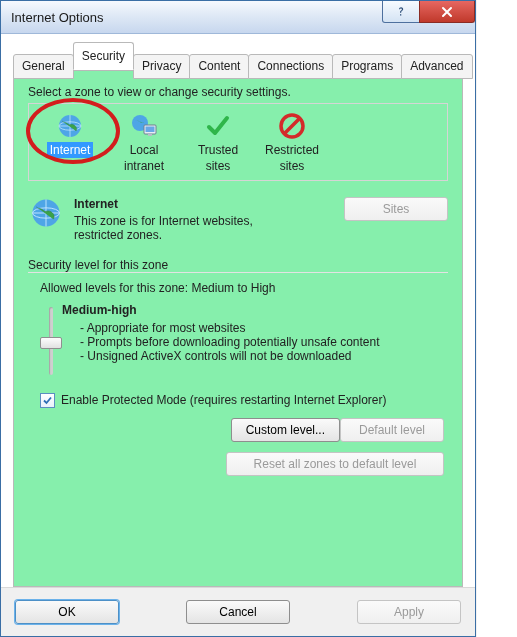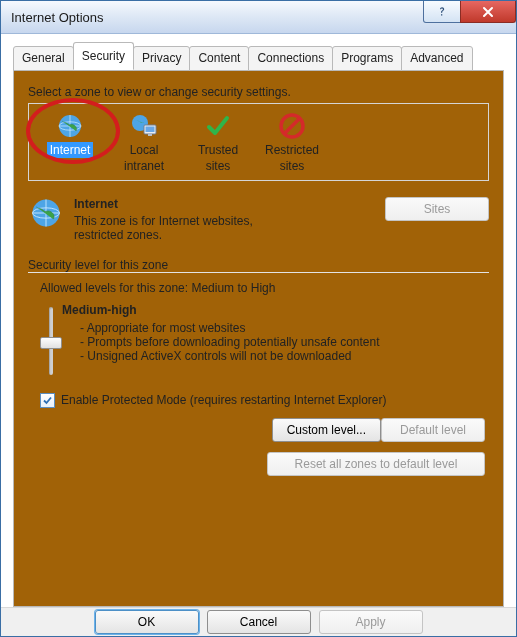--- a/index.html
+++ b/index.html
@@ -11,41 +11,41 @@
     --title-grad1:#f6f9fe;
     --title-grad2:#dfe9f6;
     --title-grad3:#c7d7ee;
     --close-red1:#e66761;
     --close-red2:#c0392b;
     --btn-grad1:#fafafa;
     --btn-grad2:#e4e4e4;
     --highlight:#3399ff;
   }
   html,body{margin:0;padding:0;font-family:"Segoe UI",Tahoma,sans-serif;font-size:12px;color:#222;background:#fff;}
-  .window{box-sizing:border-box;width:517px;height:637px;border:1px solid #3a6ea5;background:#fff;display:flex;flex-direction:column;box-shadow:0 0 0 1px rgba(0,0,0,0.05);}
+  .window{box-sizing:border-box;width:476px;height:637px;border:1px solid #3a6ea5;background:#fff;display:flex;flex-direction:column;box-shadow:0 0 0 1px rgba(0,0,0,0.05);}
   
   .titlebar{height:32px;display:flex;align-items:center;justify-content:space-between;
     background:linear-gradient(to bottom,var(--title-grad1) 0%,var(--title-grad2) 45%,var(--title-grad3) 100%);
     border-bottom:1px solid #9fb8d9;padding-left:10px;}
   .titlebar .title{font-size:13px;color:#1a1a1a;}
   .title-btns{display:flex;height:100%;align-items:flex-start;}
   .title-btn{width:36px;height:21px;margin-top:0;border:1px solid #4e709e;border-top:none;display:flex;align-items:center;justify-content:center;background:linear-gradient(to bottom,#f7fbff,#d4e3f4);cursor:default;}
   .title-btn+.title-btn{margin-left:-1px;}
   .title-btn.help{border-bottom-left-radius:3px;}
   .title-btn.close{width:54px;border-bottom-right-radius:3px;background:linear-gradient(to bottom,var(--close-red1),var(--close-red2));border-color:#8a2c24;}
   .title-btn svg{display:block;}
   
   .body{flex:1;display:flex;flex-direction:column;padding:8px 12px 0 12px;}
   
   .tabs{display:flex;align-items:flex-end;position:relative;z-index:2;}
   .tab{padding:4px 8px 5px;border:1px solid var(--border);border-bottom:1px solid var(--border);
     background:var(--tab-inactive-bg);margin-right:-1px;border-top-left-radius:3px;border-top-right-radius:3px;
-    font-size:12px;cursor:default;position:relative;top:1px;}
+    font-size:12px;cursor:default;position:relative;top:9px;}
   .tab.active{background:var(--tab-active-bg);border-bottom-color:var(--tab-active-bg);padding-top:6px;padding-bottom:6px;top:0;z-index:3;}
-  .tab-panel{border:1px solid var(--border);flex:1;padding:14px 14px 8px 14px;background:#a16207;position:relative;z-index:1;}
+  .tab-panel{border:1px solid var(--border);flex:1;padding:14px 14px 8px 14px;background:#86efac;position:relative;z-index:1;}
   
   .instr{margin-bottom:4px;}
   .zone-box{border:1px solid var(--border2);padding:8px 6px 6px;display:flex;gap:4px;position:relative;}
   .zone{flex:0 0 auto;width:70px;text-align:center;font-size:12px;}
   .zone .icon-slot{height:28px;display:flex;align-items:center;justify-content:center;margin-bottom:2px;}
   .zone .zl{display:inline-block;padding:1px 3px;line-height:14px;}
   .zone.selected .zl{background:var(--highlight);color:#fff;}
   .red-circle{position:absolute;width:86px;height:58px;border:4px solid #d31d1d;border-radius:50%;left:-3px;top:-6px;pointer-events:none;}
   
   .desc-row{display:flex;margin-top:16px;align-items:flex-start;gap:10px;}
@@ -71,21 +71,21 @@
   .btn{min-width:104px;height:24px;padding:0 14px;border:1px solid #8e8e8e;border-radius:3px;
     background:linear-gradient(to bottom,var(--btn-grad1),var(--btn-grad2));
     font-family:inherit;font-size:12px;cursor:default;display:inline-flex;align-items:center;justify-content:center;}
   .btn.disabled{color:#9a9a9a;border-color:#c4c4c4;background:linear-gradient(to bottom,#fafafa,#efefef);}
   .btn.default{box-shadow:0 0 0 1px #6bb2ea;border-color:#4d90c7;}
   .btn-row{display:flex;justify-content:flex-end;}
   .btn-row.lv{margin-right:4px;}
   .btn-row.reset{margin-top:10px;margin-right:4px;}
   .btn.wide{min-width:218px;}
   
-  .dlg-btns{padding:2px 14px;display:flex;justify-content:center;gap:8px;background:#f0f0f0;border-top:1px solid #d9d9d9;}
+  .dlg-btns{padding:12px 14px;display:flex;justify-content:space-between;gap:8px;background:#f0f0f0;border-top:1px solid #d9d9d9;}
 </style>
 </head>
 <body>
 
 <div class="window">
 
   <div class="titlebar">
     <div class="title">Internet Options</div>
     <div class="title-btns">
       <div class="title-btn help">

